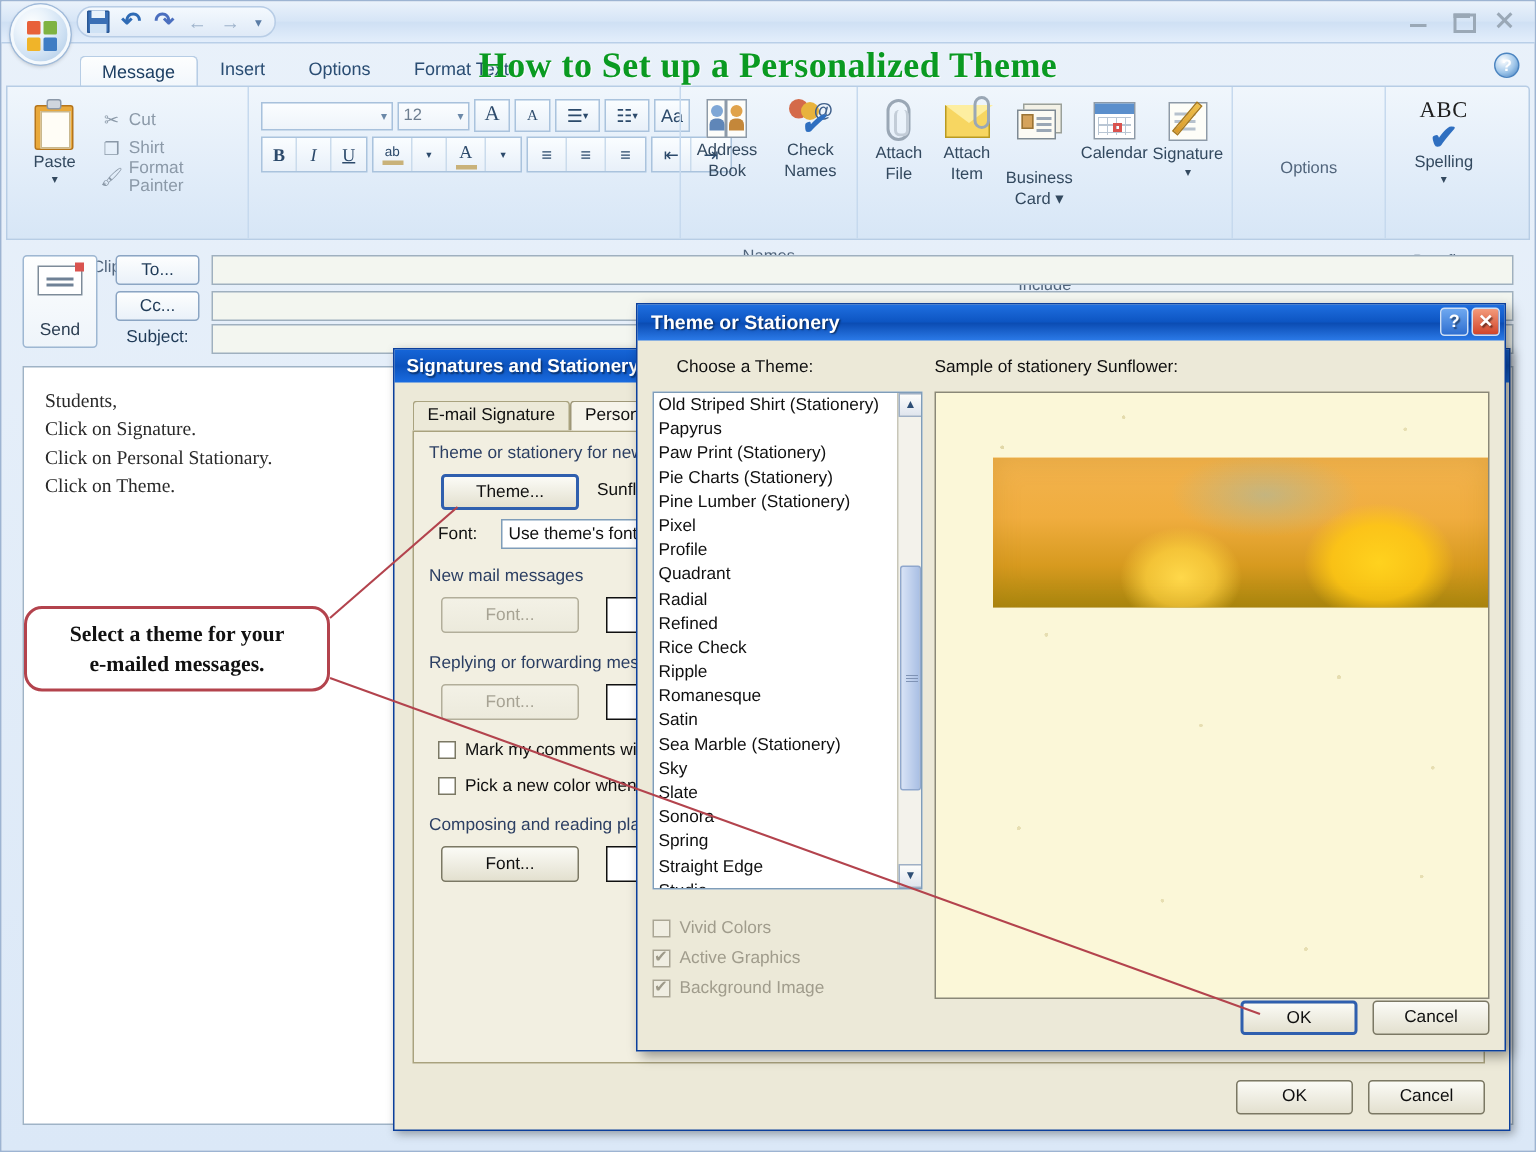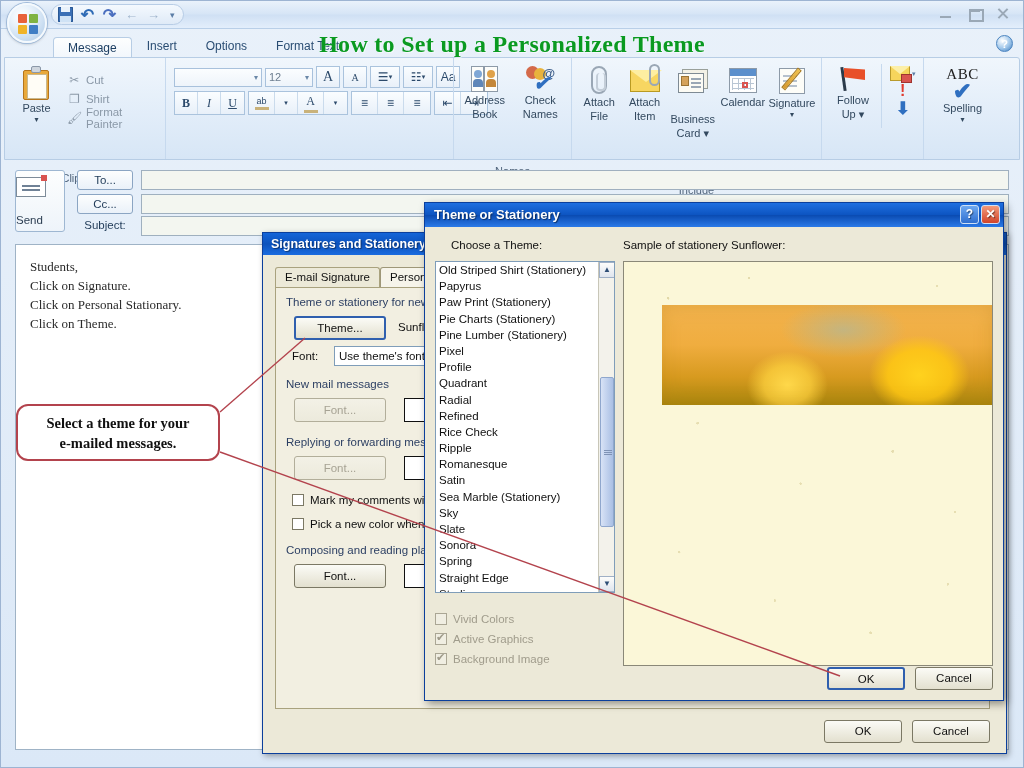--- a/index.html
+++ b/index.html
@@ -205,21 +205,21 @@
   .abc-t { font-family:"Liberation Serif",serif; font-weight:normal; font-size:15px; color:#202020; letter-spacing:.5px; }
   .abc-ck { font-size:23px; color:#2f6fc0; font-weight:bold; line-height:16px; }
 
   
   .msg-area { position:absolute; left:4px; right:4px; top:165px; bottom:5px; }
   .hdr-zone { position:relative; height:70px; }
   .send-btn {
     position:absolute; left:10px; top:4px; width:50px; height:62px;
     background: linear-gradient(180deg,#fdfefe,#eef4fa);
     border:1px solid #9eb7d2; border-radius:3px;
-    display:flex; flex-direction:column; justify-content:center; gap:17px; cursor:default;
+    display:flex; flex-direction:column; align-items:center; justify-content:center; gap:17px; cursor:default;
   }
   .send-ico { width:30px; height:20px; background:#ffffff; border:1px solid #7d8b99; position:relative; }
   .send-ico::after { content:""; position:absolute; left:5px; top:7px; width:18px; height:2px; background:#6f8196; box-shadow:0 4px 0 #6f8196; }
   .send-ico i { position:absolute; right:-2px; top:-3px; width:6px; height:6px; background:#d9534f; }
   .send-lbl { font-size:11.5px; color:#2c3e52; }
 
   .fld-btn {
     position:absolute; left:72px; width:56px; height:20px;
     background:linear-gradient(180deg,#fdfefe,#eaf1f9); border:1px solid #8ba5c3; border-radius:3px;
     font-size:11.5px; color:#1f3a57; text-align:center; line-height:19px; cursor:default;
@@ -578,38 +578,20 @@
               <i class="sign-pen"></i>
             </span>
             <div class="lbl" style="margin-top:3px">Signature</div>
             <div class="lbl" style="font-size:8px;line-height:7px">▾</div>
           </div>
         </div>
         <div class="rgroup-label">Include</div>
       </div>
 
       <div class="rgroup" style="width:102px">
-        <div class="rgroup-body" style="gap:2px">
-          <div class="bigbtn" style="width:52px">
-            <span class="ico ico-flag">
-                <i class="flag-pole"></i>
-                <i class="flag-cloth"></i>
-              </span>
-            <div class="lbl">Follow</div>
-            <div class="lbl">Up ▾</div>
-          </div>
-          <div style="display:flex;flex-direction:column;align-items:center;gap:3px;padding-top:2px;border-left:1px solid #c6d9ee;padding-left:8px;height:64px">
-            <div style="display:flex;align-items:center;gap:2px">
-              <span class="ico ico-mailred"></span>
-              <span style="font-size:7px;color:#5b7da6">▾</span>
-            </div>
-            <span class="bang">!</span>
-            <span class="downarr">⬇</span>
-          </div>
-        </div>
         <div class="rgroup-label">Options</div>
       </div>
 
       <div class="rgroup" style="width:78px">
         <div class="rgroup-body" style="justify-content:center">
           <div class="bigbtn" style="width:62px">
             <span class="ico ico-abc">
               <div class="abc-t">ABC</div>
               <div class="abc-ck">✔</div>
             </span>

